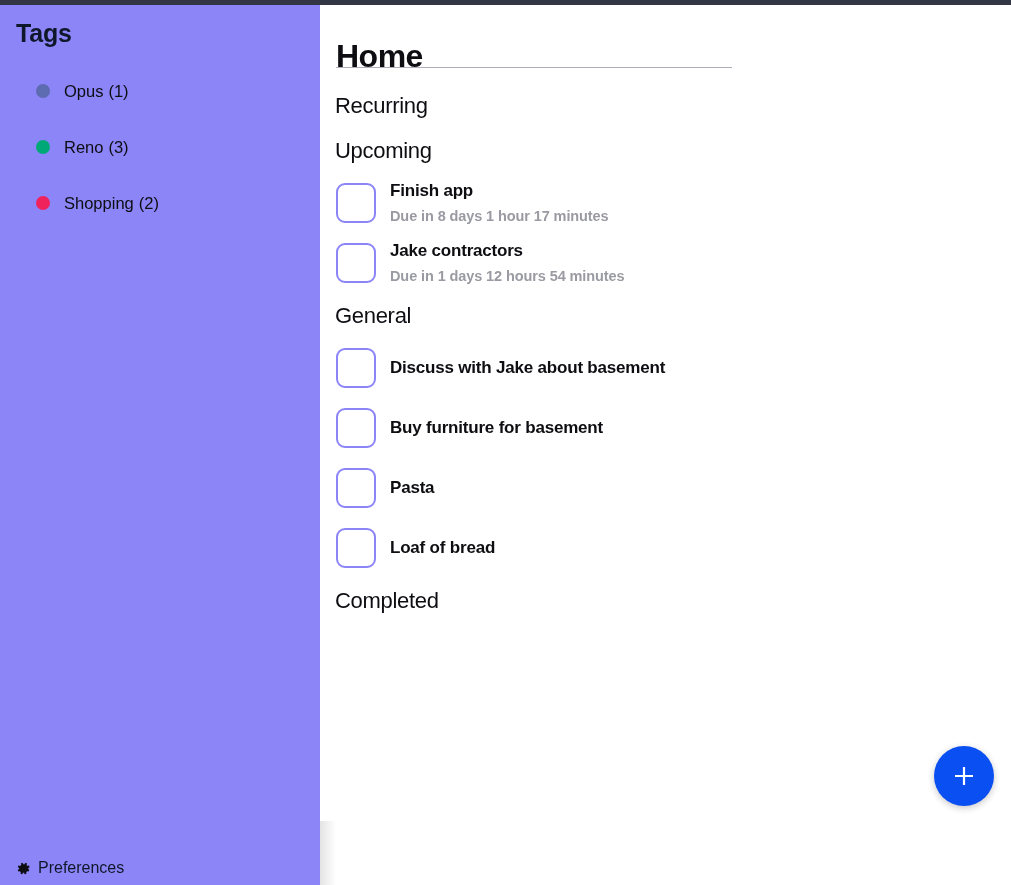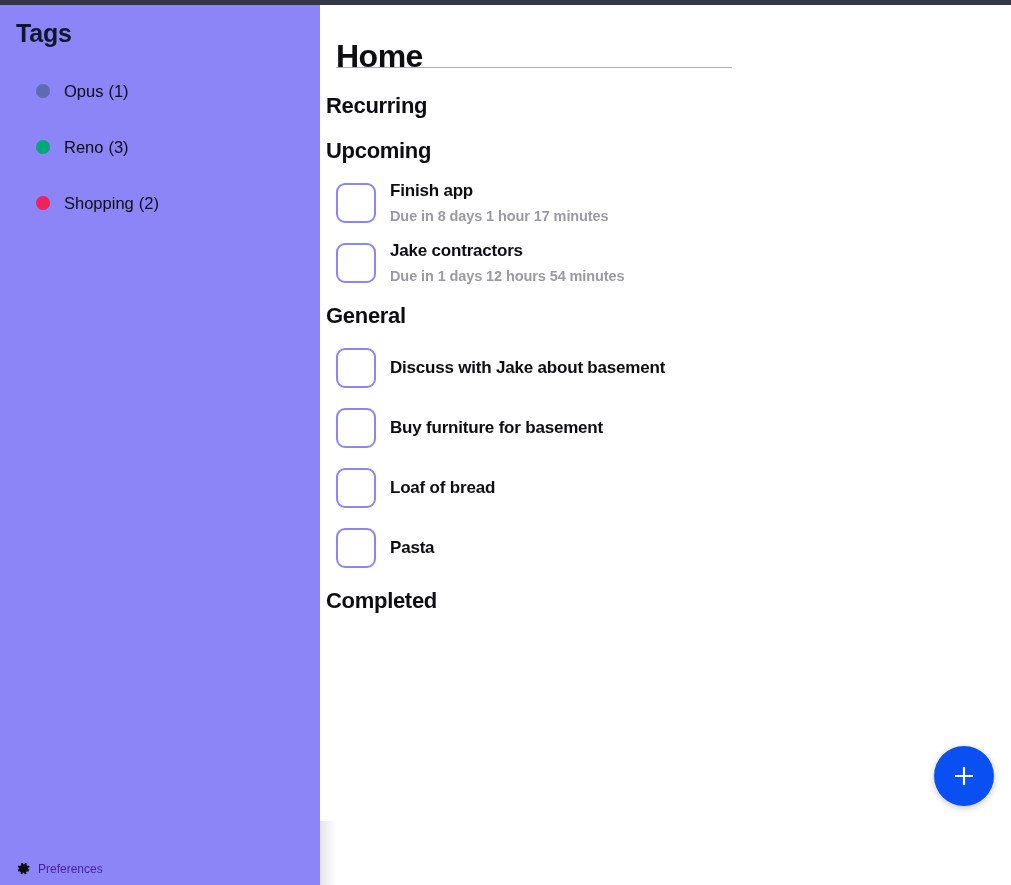--- a/index.html
+++ b/index.html
@@ -92,22 +92,22 @@
     cursor: default;
   }
   .prefs .gear {
     width: 15px;
     height: 15px;
     margin-right: 7px;
     display: block;
     flex: 0 0 auto;
   }
   .prefs-label {
-    font-size: 12px;
-    color: #4c1d95;
+    font-size: 16px;
+    color: #0f172a;
     line-height: 1;
   }
 
   
   .sidebar-shade {
     position: absolute;
     top: 0;
     left: 320px;
     width: 16px;
     height: 880px;
@@ -144,24 +144,24 @@
   }
 
   .sections {
     position: absolute;
     left: 0;
     top: 78px;
     width: 691px;
   }
   .section-head {
     font-size: 22px;
-    font-weight: bold;
+    font-weight: normal;
     color: #0d0d12;
     letter-spacing: -0.3px;
-    padding-left: 6px;
+    padding-left: 15px;
     height: 45px;
     line-height: 45px;
   }
 
   .task {
     display: flex;
     align-items: center;
     padding-left: 16px;
     box-sizing: border-box;
     cursor: default;
@@ -302,28 +302,28 @@
       <div class="task plain">
         <span class="checkbox"></span>
         <span class="task-text">
           <span class="task-title">Buy furniture for basement</span>
         </span>
       </div>
 
       <div class="task plain">
         <span class="checkbox"></span>
         <span class="task-text">
+          <span class="task-title">Pasta</span>
+        </span>
+      </div>
+
+      <div class="task plain">
+        <span class="checkbox"></span>
+        <span class="task-text">
           <span class="task-title">Loaf of bread</span>
-        </span>
-      </div>
-
-      <div class="task plain">
-        <span class="checkbox"></span>
-        <span class="task-text">
-          <span class="task-title">Pasta</span>
         </span>
       </div>
 
       <div class="section-head">Completed</div>
 
     </div>
 
     <button class="fab">
       <svg width="28" height="28" viewBox="0 0 28 28" aria-hidden="true">
         <path d="M14 5 L14 23 M5 14 L23 14" stroke="#ffffff" stroke-width="2.2" stroke-linecap="butt"></path>

